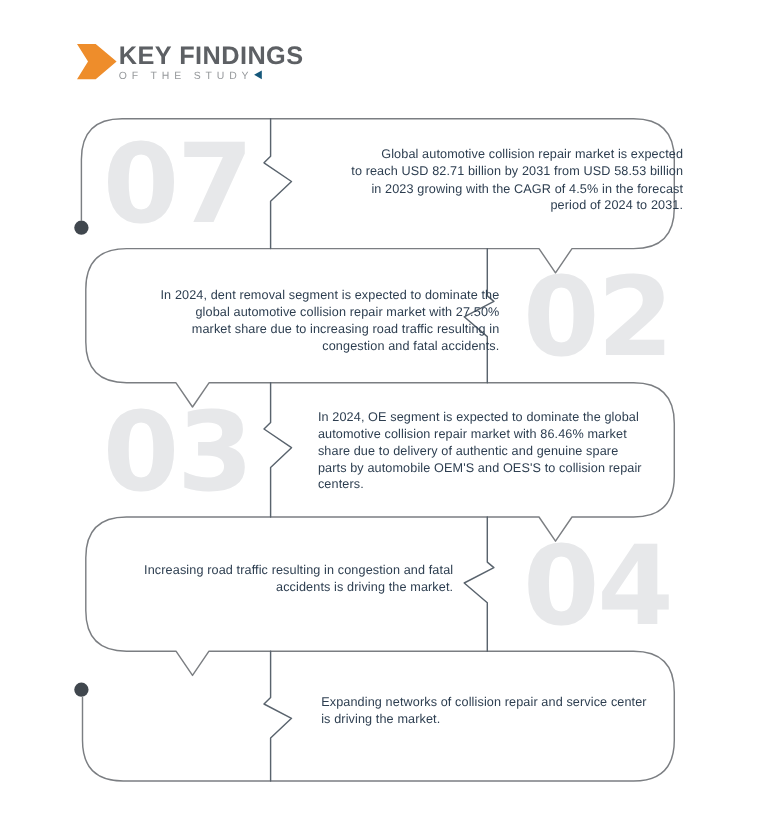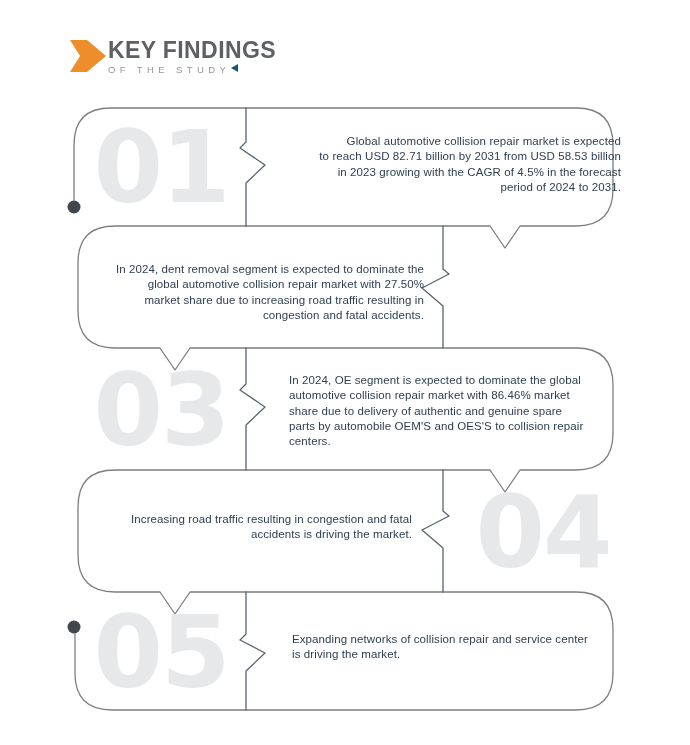--- a/index.html
+++ b/index.html
@@ -55,21 +55,21 @@
     position: absolute;
     width: 332px;
     font-size: 11.5px;
     line-height: 15.3px;
     letter-spacing: 0.1px;
     color: #2d3e50;
     white-space: pre-line;
   }
   .txt-right { text-align: right; }
   .t1 { left: 289px; top: 134px; text-align: right; }
-  .t2 { left: 92px;  top: 262px; }
+  .t2 { left: 80px;  top: 262px; padding-left: 42px; }
   .t3 { left: 289px; top: 373px; }
   .t4 { left: 80px;  top: 512px; }
   .t5 { left: 292px; top: 632px; }
 
   svg { position: absolute; left: 0; top: 0; }
   .outline-stroke { fill: none; stroke: #7b7e82; stroke-width: 1.3; stroke-linejoin: round; stroke-linecap: round; }
   .divider-stroke { fill: none; stroke: #59636d; stroke-width: 1.3; stroke-linejoin: round; stroke-linecap: round; }
 </style>
 </head>
 <body>
@@ -114,24 +114,24 @@
     <path class="divider-stroke" d="M 246,108 L 246,142 L 240,148 L 265,165 L 246,183 L 246,226"></path>
     <path class="divider-stroke" d="M 443,226 L 443,269 L 449,274 L 422,288 L 443,306 L 443,348"></path>
     <path class="divider-stroke" d="M 246,348 L 246,384 L 240,390 L 265,407 L 246,425 L 246,470"></path>
     <path class="divider-stroke" d="M 443,470 L 443,511 L 449,516 L 422,530 L 443,548 L 443,592"></path>
     <path class="divider-stroke" d="M 246,592 L 246,634 L 240,640 L 265,653 L 246,671 L 246,710"></path>
 
     <circle cx="74" cy="207" r="6.5" fill="#40474e"></circle>
     <circle cx="74" cy="627" r="6.5" fill="#40474e"></circle>
   </svg>
 
-  <div class="ghost-num num-left num-r1">01</div>
+  <div class="ghost-num num-left num-r1">07</div>
+  <div class="ghost-num num-right num-r2">02</div>
   <div class="ghost-num num-left num-r3">03</div>
   <div class="ghost-num num-right num-r4">04</div>
-  <div class="ghost-num num-left num-r5">05</div>
 
   <div class="finding-text t1">Global automotive collision repair market is expected
 to reach USD 82.71 billion by 2031 from USD 58.53 billion
 in 2023 growing with the CAGR of 4.5% in the forecast
 period of 2024 to 2031.</div>
   <div class="finding-text t2 txt-right">In 2024, dent removal segment is expected to dominate the
 global automotive collision repair market with 27.50%
 market share due to increasing road traffic resulting in
 congestion and fatal accidents.</div>
   <div class="finding-text t3">In 2024, OE segment is expected to dominate the global

